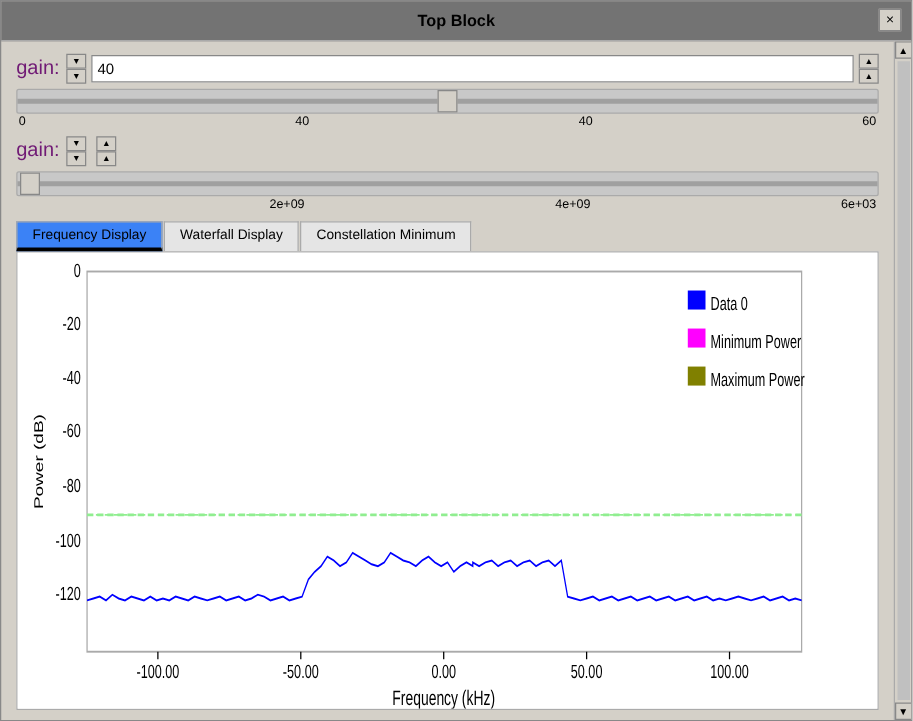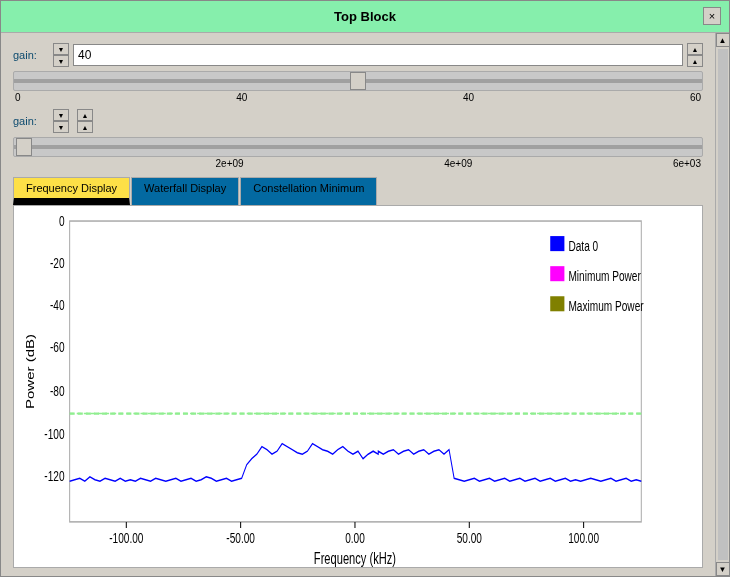--- a/index.html
+++ b/index.html
@@ -13,21 +13,21 @@
     }
     .window {
       width: 730px;
       height: 577px;
       background: #d4d0c8;
       border: 1px solid #888;
       display: flex;
       flex-direction: column;
     }
     .title-bar {
-      background: #86efac;
+      background: #737373;
       border-bottom: 1px solid #aaa;
       padding: 6px 10px;
       display: flex;
       align-items: center;
       justify-content: center;
       position: relative;
       min-height: 32px;
     }
     .title-bar-text {
       font-size: 13px;
@@ -56,22 +56,22 @@
       overflow: hidden;
     }
     .control-row {
       display: flex;
       align-items: center;
       padding: 2px 12px;
       margin-bottom: 2px;
     }
     .control-label {
       width: 40px;
-      font-size: 11px;
-      color: #0c4a6e;
+      font-size: 16px;
+      color: #701a75;
       flex-shrink: 0;
     }
     .spin-buttons {
       display: flex;
       flex-direction: column;
       margin-right: 4px;
       flex-shrink: 0;
     }
     .spin-btn {
       width: 16px;
@@ -152,29 +152,29 @@
     .tabs-container {
       display: flex;
       padding: 0 12px;
       margin-top: 4px;
       border-bottom: none;
     }
     .tab {
       padding: 4px 12px;
       border: 1px solid #aaa;
       border-bottom: none;
-      background: #0369a1;
+      background: #e5e5e5;
       cursor: pointer;
       font-size: 11px;
       color: #000;
       margin-right: 1px;
     }
     .tab.active {
-      background: #fde047;
-      border-bottom: 7px solid #000000;
+      background: #3b82f6;
+      border-bottom: 3px solid #000000;
       z-index: 1;
       text-align: right;
     }
     .tab-content {
       flex: 1;
       background: white;
       border: 1px solid #aaa;
       margin: 0 12px 8px 12px;
       position: relative;
       overflow: hidden;

